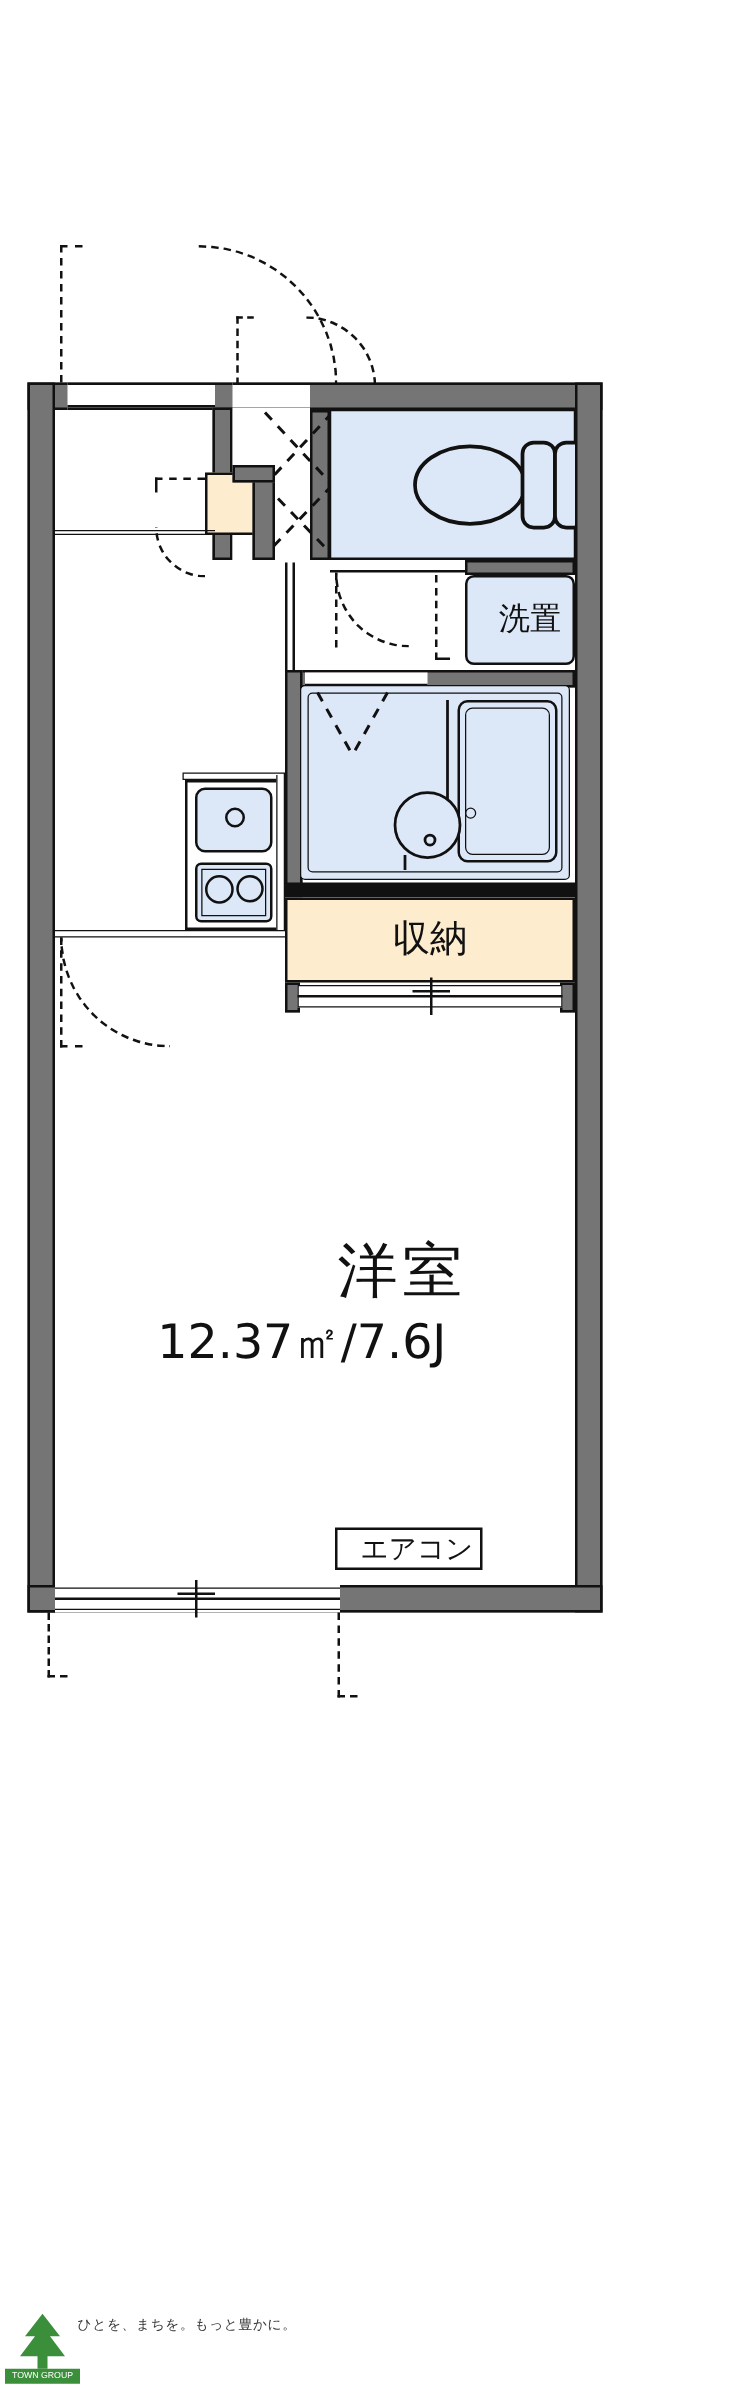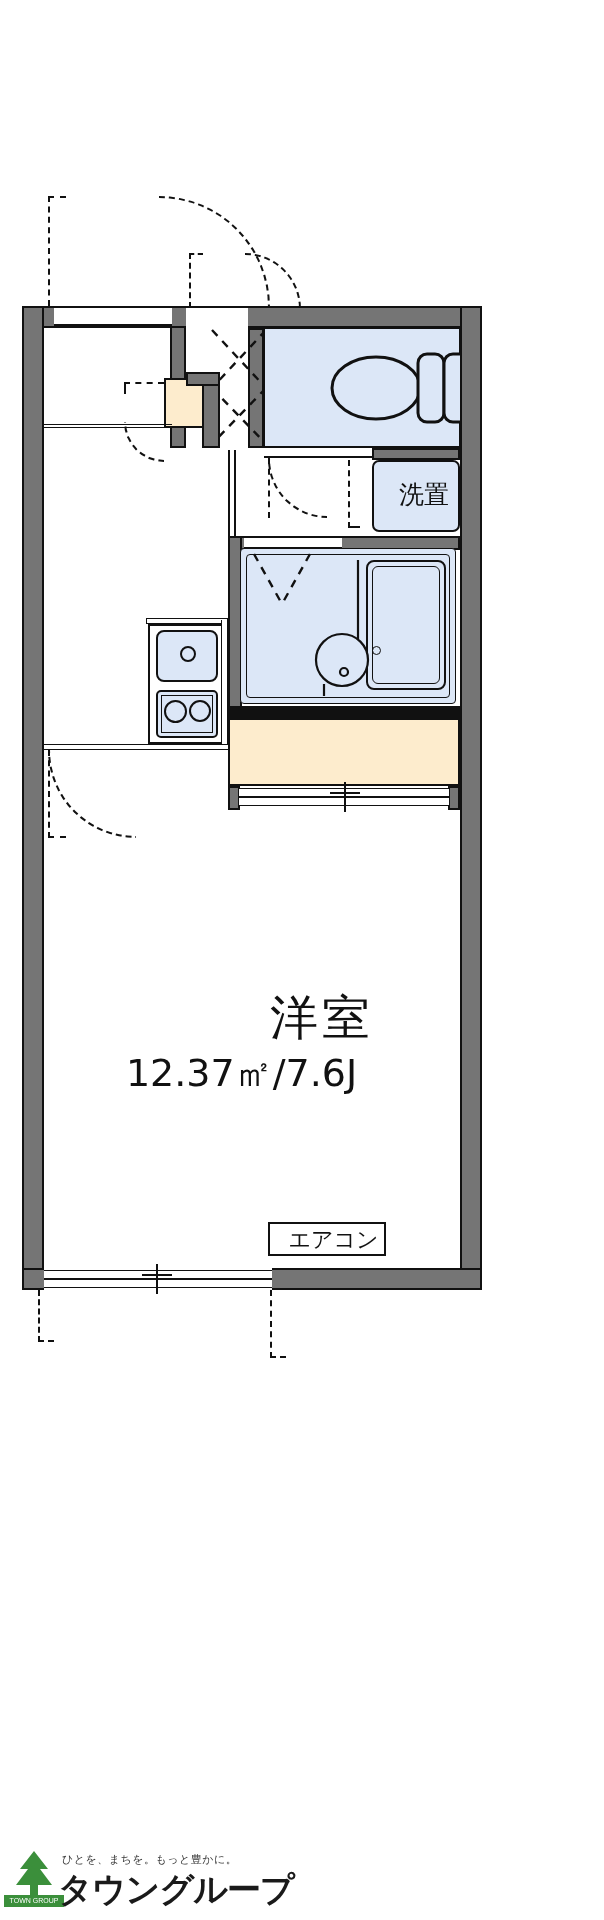--- a/index.html
+++ b/index.html
@@ -147,20 +147,21 @@
 
   <div class="abs blue" style="left:156px;top:690px;width:62px;height:48px;border:2.2px solid #111;border-radius:5px;"></div>
   <div class="abs thinBox" style="left:161px;top:695px;width:52px;height:38px;"></div>
   <div class="abs" style="left:164px;top:700px;width:23px;height:23px;border:2px solid #111;border-radius:50%;"></div>
   <div class="abs" style="left:189px;top:700px;width:22px;height:22px;border:2px solid #111;border-radius:50%;"></div>
 
   <div class="abs" style="left:221px;top:620px;width:7px;height:124px;border-left:1.6px solid #111;border-right:1.6px solid #111;background:#fff;"></div>
 
   <div class="abs wallBlack" style="left:228px;top:706px;width:232px;height:12px;"></div>
   <div class="abs cream" style="left:228px;top:718px;width:232px;height:68px;border:2px solid #111;"></div>
+  <div class="label jp" style="left:228px;top:728px;width:232px;font-size:30px;line-height:48px;font-weight:500;">収納</div>
 
   <div class="abs wall" style="left:228px;top:786px;width:12px;height:24px;"></div>
   <div class="abs wall" style="left:448px;top:786px;width:12px;height:24px;"></div>
   <div class="abs" style="left:238px;top:788px;width:212px;height:18px;border:1.6px solid #111;background:#fff;"></div>
   <div class="abs" style="left:238px;top:796px;width:212px;height:2px;background:#111;"></div>
   <div class="abs" style="left:344px;top:782px;width:2px;height:30px;background:#111;"></div>
   <div class="abs" style="left:330px;top:792px;width:30px;height:2px;background:#111;"></div>
 
   <div class="abs" style="left:44px;top:744px;width:184px;height:6px;border-top:1.6px solid #111;border-bottom:1.6px solid #111;background:#fff;"></div>
 
@@ -189,14 +190,13 @@
 
 <div id="footer">
   <svg class="abs" style="left:8px;top:4px;width:52px;height:56px;" viewBox="0 0 52 56">
     <g fill="#3b8f3b">
       <path d="M26,2 L40,20 L32,20 L44,36 L8,36 L20,20 L12,20 Z"></path>
       <rect x="22" y="34" width="8" height="12"></rect>
     </g>
   </svg>
   <div class="abs tg-badge" style="left:4px;top:50px;width:60px;height:12px;">TOWN GROUP</div>
   <div class="abs logoTag jp" style="left:62px;top:8px;width:260px;line-height:14px;">ひとを、まちを。もっと豊かに。</div>
-  <div class="abs logoMain jp" style="left:58px;top:24px;width:300px;line-height:40px;">タウングループ</div>
 </div>
 
 </body></html>

